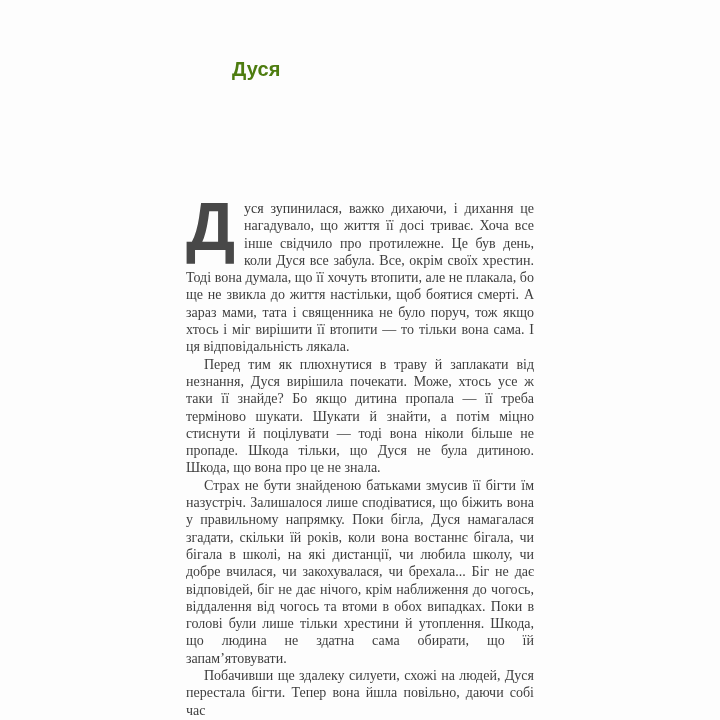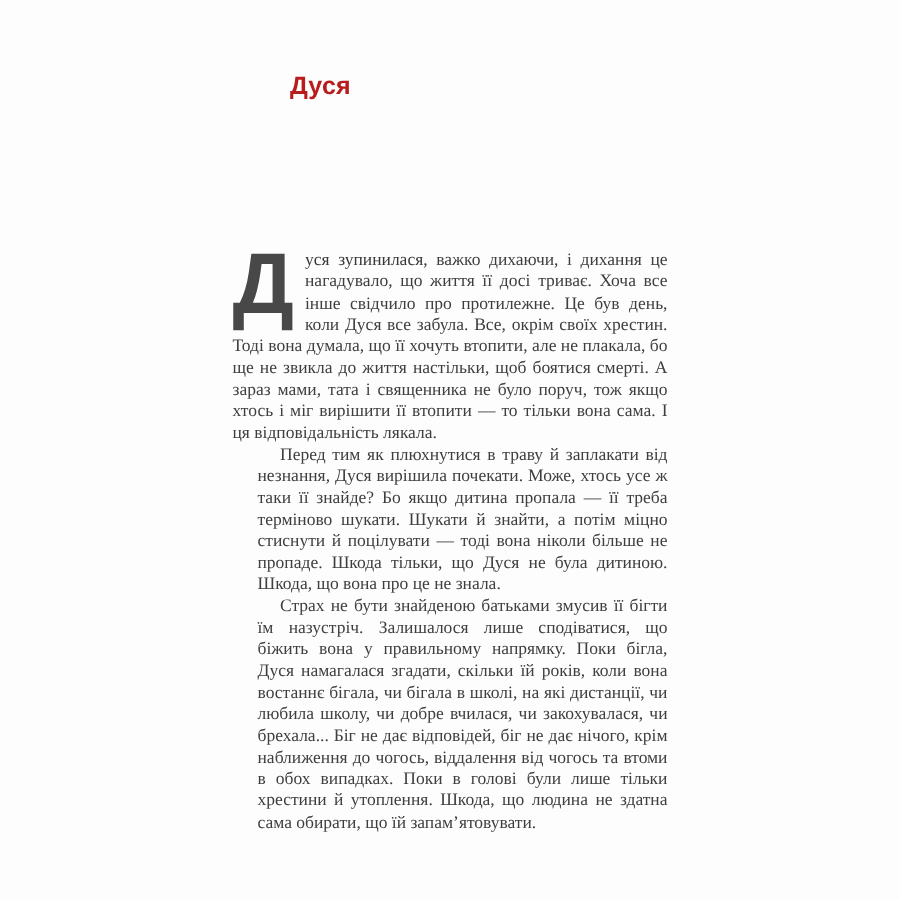--- a/index.html
+++ b/index.html
@@ -16,41 +16,40 @@
   }
   .chapter-title {
     position: absolute;
     left: 232px;
     top: 57px;
     margin: 0;
     font-family: "Liberation Sans", sans-serif;
     font-size: 20px;
     line-height: 24px;
     font-weight: bold;
-    color: #b91c1c;
+    color: #4d7c0f;
     letter-spacing: 0.2px;
   }
   .text-block {
     position: absolute;
     left: 186px;
     top: 200px;
     width: 348px;
     font-family: "Liberation Serif", serif;
     font-size: 14px;
     line-height: 17.3px;
     color: #3e3e3e;
     text-align: justify;
   }
   .para {
     margin: 0;
     padding: 0;
   }
   .para.indented {
     text-indent: 18px;
-    margin-left: 20px;
   }
   .dropcap {
     float: left;
     width: 50px;
     height: 50px;
     margin: 2px 8px 0 0;
     font-family: "Liberation Sans", sans-serif;
     font-weight: bold;
     font-size: 69px;
     line-height: 50px;
@@ -67,14 +66,15 @@
 
 <div class="page">
   <h1 class="chapter-title">Дуся</h1>
 
   <div class="text-block">
     <p class="para">
       <span class="dropcap">Д</span><span class="bold-lead">уся зупинилася,</span><span> важко дихаючи, і дихання це нагадувало, що життя її досі триває. Хоча все інше свідчило про протилежне. Це був день, коли Дуся все забула. Все, окрім своїх хрестин. Тоді вона думала, що її хочуть втопити, але не плакала, бо ще не звикла до життя настільки, щоб боятися смерті. А зараз мами, тата і священника не було поруч, тож якщо хтось і міг вирішити її втопити — то тільки вона сама. І ця відповідальність лякала.</span>
     </p>
     <p class="para indented">Перед тим як плюхнутися в траву й заплакати від незнання, Дуся вирішила почекати. Може, хтось усе ж таки її знайде? Бо якщо дитина пропала — її треба терміново шукати. Шукати й знайти, а потім міцно стиснути й поцілувати — тоді вона ніколи більше не пропаде. Шкода тільки, що Дуся не була дитиною. Шкода, що вона про це не знала.</p>
     <p class="para indented">Страх не бути знайденою батьками змусив її бігти їм назустріч. Залишалося лише сподіватися, що біжить вона у правильному напрямку. Поки бігла, Дуся намагалася згадати, скільки їй років, коли вона востаннє бігала, чи бігала в школі, на які дистанції, чи любила школу, чи добре вчилася, чи закохувалася, чи брехала... Біг не дає відповідей, біг не дає нічого, крім наближення до чогось, віддалення від чогось та втоми в обох випадках. Поки в голові були лише тільки хрестини й утоплення. Шкода, що людина не здатна сама обирати, що їй запам’ятовувати.</p>
+    <p class="para indented">Побачивши ще здалеку силуети, схожі на людей, Дуся перестала бігти. Тепер вона йшла повільно, даючи собі час</p>
   </div>
 </div>
 
 </body></html>

